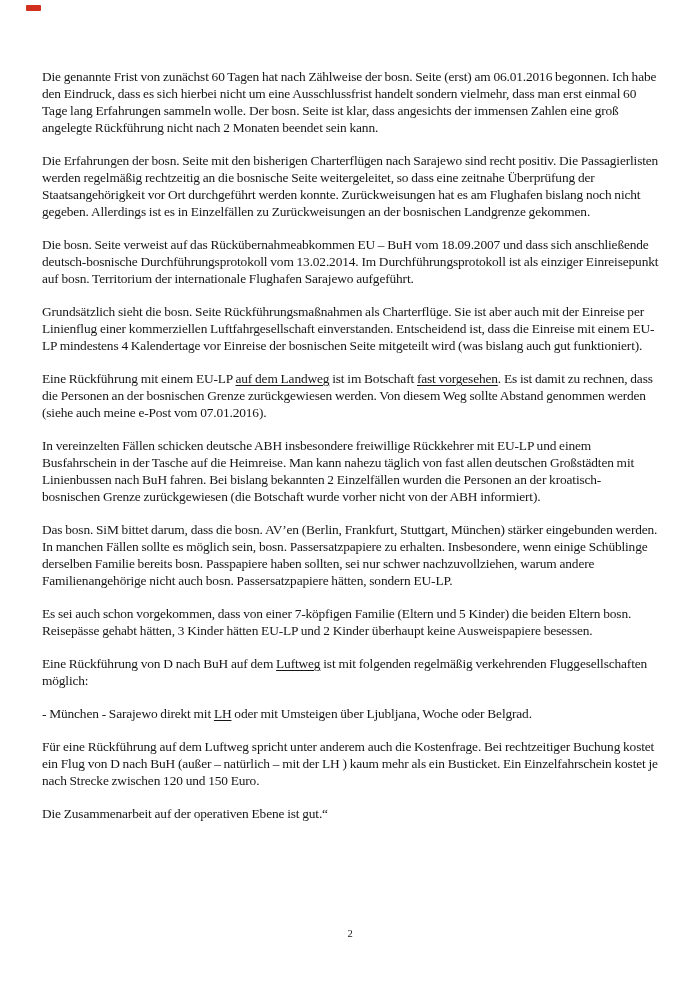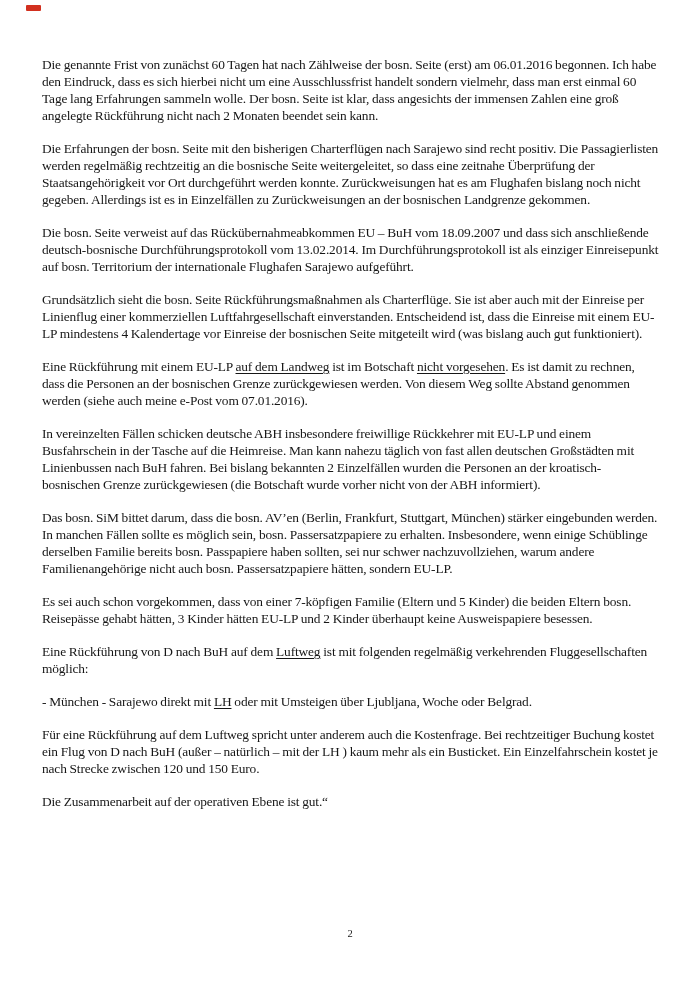--- a/index.html
+++ b/index.html
@@ -21,21 +21,21 @@
     left: 26px;
     top: 5px;
     width: 15px;
     height: 6px;
     border-radius: 1px;
     background: #d2301f;
   }
   .doc-body {
     position: absolute;
     left: 42px;
-    top: 56px;
+    top: 68px;
     width: 617px;
     font-size: 13.4px;
     line-height: 17px;
     letter-spacing: -0.15px;
     word-spacing: -0.3px;
     text-align: left;
   }
   .para {
     margin: 0 0 16px 0;
   }
@@ -59,21 +59,21 @@
 </head>
 <body>
 
 <div class="page">
   <div class="red-mark"></div>
   <div class="doc-body">
       <p class="para"><span>Die genannte Frist von zunächst 60 Tagen hat nach Zählweise der bosn. Seite (erst) am 06.01.2016 begonnen. Ich habe den Eindruck, dass es sich hierbei nicht um eine Ausschlussfrist handelt sondern vielmehr, dass man erst einmal 60 Tage lang Erfahrungen sammeln wolle. Der bosn. Seite ist klar, dass angesichts der immensen Zahlen eine groß angelegte Rückführung nicht nach 2 Monaten beendet sein kann.</span></p>
       <p class="para"><span>Die Erfahrungen der bosn. Seite mit den bisherigen Charterflügen nach Sarajewo sind recht positiv. Die Passagierlisten werden regelmäßig rechtzeitig an die bosnische Seite weitergeleitet, so dass eine zeitnahe Überprüfung der Staatsangehörigkeit vor Ort durchgeführt werden konnte. Zurückweisungen hat es am Flughafen bislang noch nicht gegeben. Allerdings ist es in Einzelfällen zu Zurückweisungen an der bosnischen Landgrenze gekommen.</span></p>
       <p class="para"><span>Die bosn. Seite verweist auf das Rückübernahmeabkommen EU – BuH vom 18.09.2007 und dass sich anschließende deutsch-bosnische Durchführungsprotokoll vom 13.02.2014. Im Durchführungsprotokoll ist als einziger Einreisepunkt auf bosn. Territorium der internationale Flughafen Sarajewo aufgeführt.</span></p>
       <p class="para"><span>Grundsätzlich sieht die bosn. Seite Rückführungsmaßnahmen als Charterflüge. Sie ist aber auch mit der Einreise per Linienflug einer kommerziellen Luftfahrgesellschaft einverstanden. Entscheidend ist, dass die Einreise mit einem EU-LP mindestens 4 Kalendertage vor Einreise der bosnischen Seite mitgeteilt wird (was bislang auch gut funktioniert).</span></p>
-      <p class="para"><span>Eine Rückführung mit einem EU-LP </span><span class="u">auf dem Landweg</span><span> ist im Botschaft </span><span class="u">nicht vorgesehen</span><span>. Es ist damit zu rechnen, dass die Personen an der bosnischen Grenze zurückgewiesen werden. Von diesem Weg sollte Abstand genommen werden (siehe auch meine e-Post vom 07.01.2016).</span></p>
+      <p class="para"><span>Eine Rückführung mit einem EU-LP </span><span class="u">auf dem Landweg</span><span> ist im Botschaft </span><span class="u">fast vorgesehen</span><span>. Es ist damit zu rechnen, dass die Personen an der bosnischen Grenze zurückgewiesen werden. Von diesem Weg sollte Abstand genommen werden (siehe auch meine e-Post vom 07.01.2016).</span></p>
       <p class="para"><span>In vereinzelten Fällen schicken deutsche ABH insbesondere freiwillige Rückkehrer mit EU-LP und einem Busfahrschein in der Tasche auf die Heimreise. Man kann nahezu täglich von fast allen deutschen Großstädten mit Linienbussen nach BuH fahren. Bei bislang bekannten 2 Einzelfällen wurden die Personen an der kroatisch-bosnischen Grenze zurückgewiesen (die Botschaft wurde vorher nicht von der ABH informiert).</span></p>
       <p class="para"><span>Das bosn. SiM bittet darum, dass die bosn. AV’en (Berlin, Frankfurt, Stuttgart, München) stärker eingebunden werden. In manchen Fällen sollte es möglich sein, bosn. Passersatzpapiere zu erhalten. Insbesondere, wenn einige Schüblinge derselben Familie bereits bosn. Passpapiere haben sollten, sei nur schwer nachzuvollziehen, warum andere Familienangehörige nicht auch bosn. Passersatzpapiere hätten, sondern EU-LP.</span></p>
       <p class="para"><span>Es sei auch schon vorgekommen, dass von einer 7-köpfigen Familie (Eltern und 5 Kinder) die beiden Eltern bosn. Reisepässe gehabt hätten, 3 Kinder hätten EU-LP und 2 Kinder überhaupt keine Ausweispapiere besessen.</span></p>
       <p class="para"><span>Eine Rückführung von D nach BuH auf dem </span><span class="u">Luftweg</span><span> ist mit folgenden regelmäßig verkehrenden Fluggesellschaften möglich:</span></p>
       <p class="para"><span>- München - Sarajewo direkt mit </span><span class="u">LH</span><span> oder mit Umsteigen über Ljubljana, Woche oder Belgrad.</span></p>
       <p class="para"><span>Für eine Rückführung auf dem Luftweg spricht unter anderem auch die Kostenfrage. Bei rechtzeitiger Buchung kostet ein Flug von D nach BuH (außer – natürlich – mit der LH ) kaum mehr als ein Busticket. Ein Einzelfahrschein kostet je nach Strecke zwischen 120 und 150 Euro.</span></p>
       <p class="para"><span>Die Zusammenarbeit auf der operativen Ebene ist gut.“</span></p>
     </div>
   <div class="page-number">2</div>
 </div>

